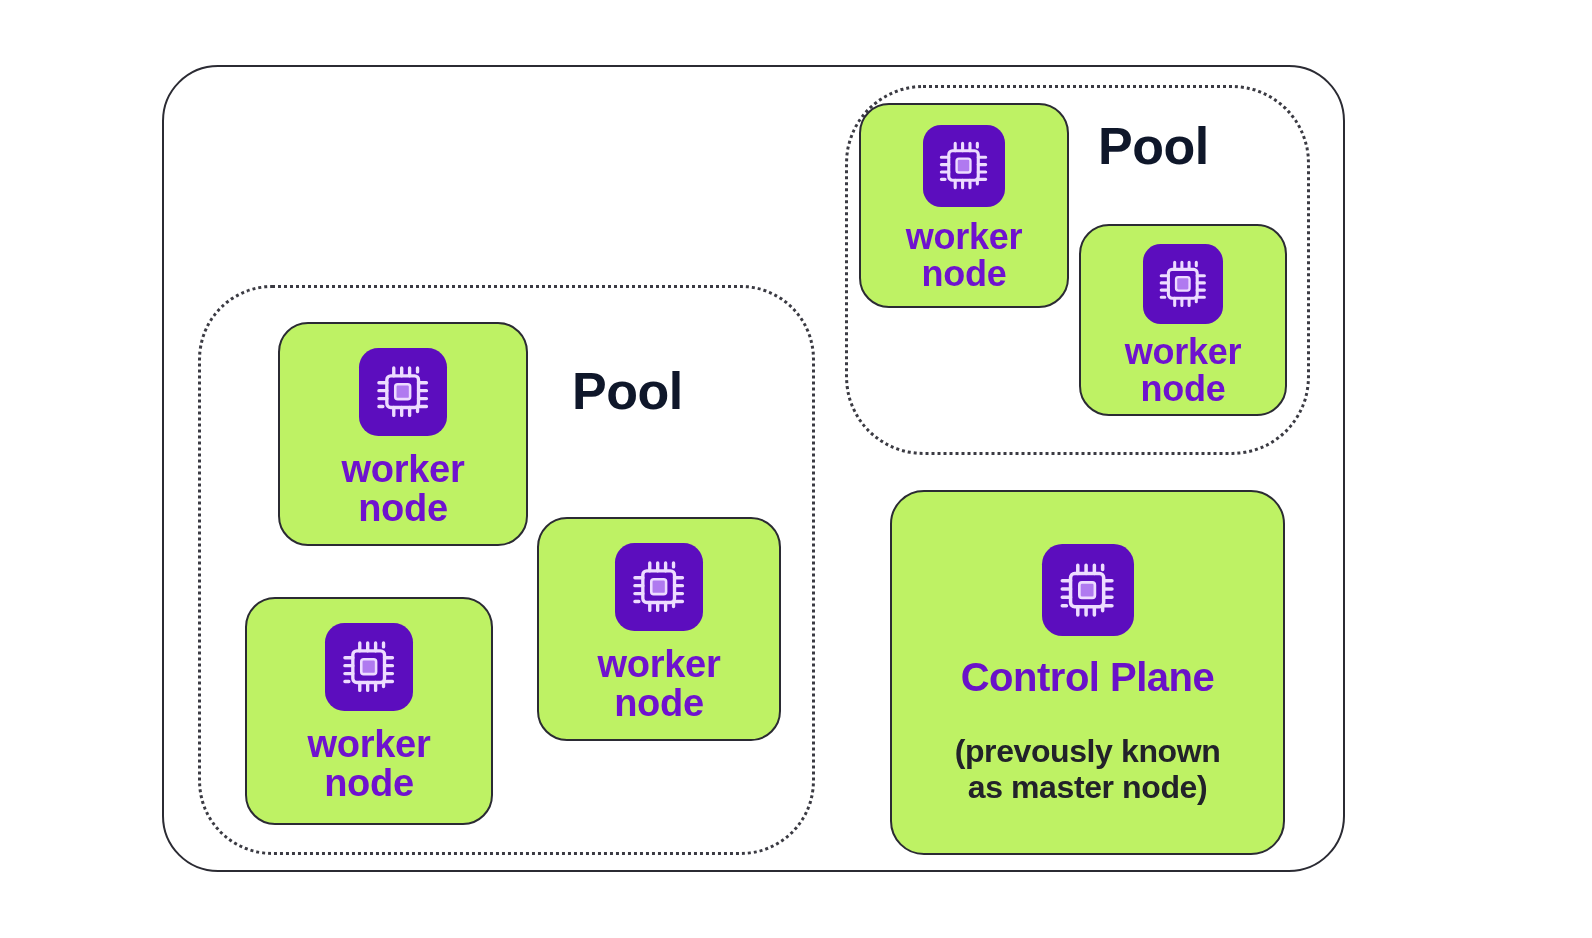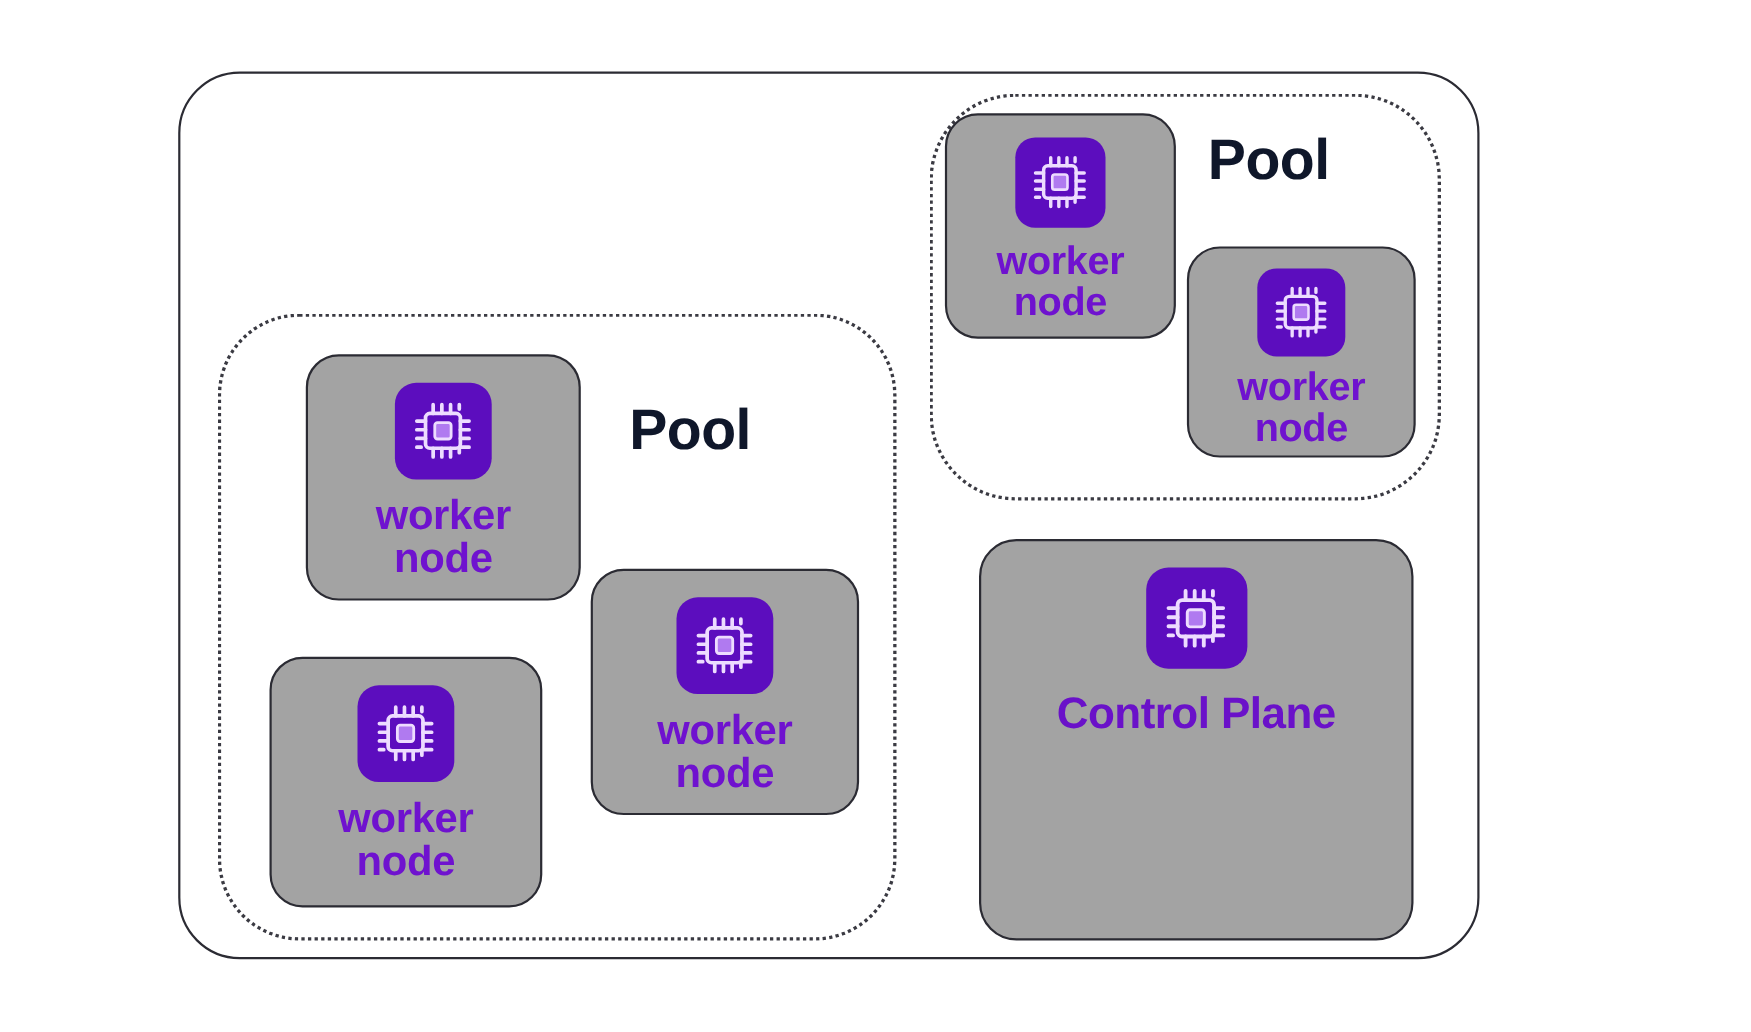--- a/index.html
+++ b/index.html
@@ -22,21 +22,21 @@
 
   .pool-label{
     position:absolute;font-size:52px;font-weight:700;color:#0f172a;
     letter-spacing:-0.5px;white-space:nowrap;line-height:1;
   }
   .pool-label-left{left:572px;top:365px;}
   .pool-label-right{left:1098px;top:120px;}
 
   
   .card{
-    position:absolute;box-sizing:border-box;background:#a3a3a3;
+    position:absolute;box-sizing:border-box;background:#bef264;
     border:2px solid #2b2b33;border-radius:30px;
     display:flex;flex-direction:column;align-items:center;justify-content:flex-start;
   }
   .card-cp{border-radius:34px;}
 
   .chip{
     background:#5c0dbe;border-radius:22%;
     display:flex;align-items:center;justify-content:center;
     flex:0 0 auto;
   }
@@ -72,21 +72,21 @@
   
   #node-r1{left:859px;top:103px;width:210px;height:205px;padding-top:20px;}
   #node-r1 .chip{width:82px;height:82px;}
   #node-r1 .node-label{font-size:36px;margin-top:12px;}
 
   #node-r2{left:1079px;top:224px;width:208px;height:192px;padding-top:18px;}
   #node-r2 .chip{width:80px;height:80px;}
   #node-r2 .node-label{font-size:36px;margin-top:10px;}
 
   
-  #node-cp{left:890px;top:490px;width:395px;height:365px;padding-top:24px;}
+  #node-cp{left:890px;top:490px;width:395px;height:365px;padding-top:52px;}
   #node-cp .chip{width:92px;height:92px;}
   #node-cp .cp-title{font-size:40px;margin-top:20px;}
   #node-cp .cp-sub{font-size:32px;margin-top:36px;}
 </style>
 </head>
 <body>
 
 <div id="stage">
 
   <div class="cluster"></div>
@@ -177,15 +177,17 @@
       <svg viewBox="0 0 64 64" width="72%" height="72%" fill="none" stroke="#eddcff" stroke-width="3.4" stroke-linecap="round">
         <rect x="16" y="16" width="32" height="32" rx="4"></rect>
         <rect x="24.5" y="24.5" width="15" height="15" rx="2.5" fill="#b07af0" stroke="#eddcff" stroke-width="2.6"></rect>
         <path d="M23 16V8M31 16V8M39 16V8M47 12V8"></path>
         <path d="M23 56V48M31 56V48M39 56V48M47 52V48"></path>
         <path d="M16 23H8M16 31H8M16 39H8M12 47H8"></path>
         <path d="M56 23H48M56 31H48M56 39H48M56 47H48"></path>
       </svg>
     </span>
     <span class="cp-title">Control Plane</span>
+    <span class="cp-sub">(prevously known
+as master node)</span>
   </div>
 
 </div>
 
 </body></html>

